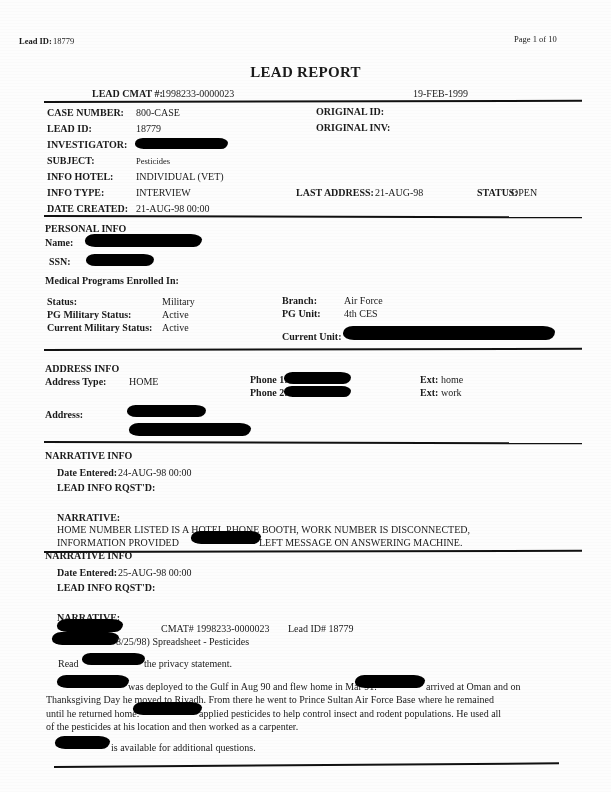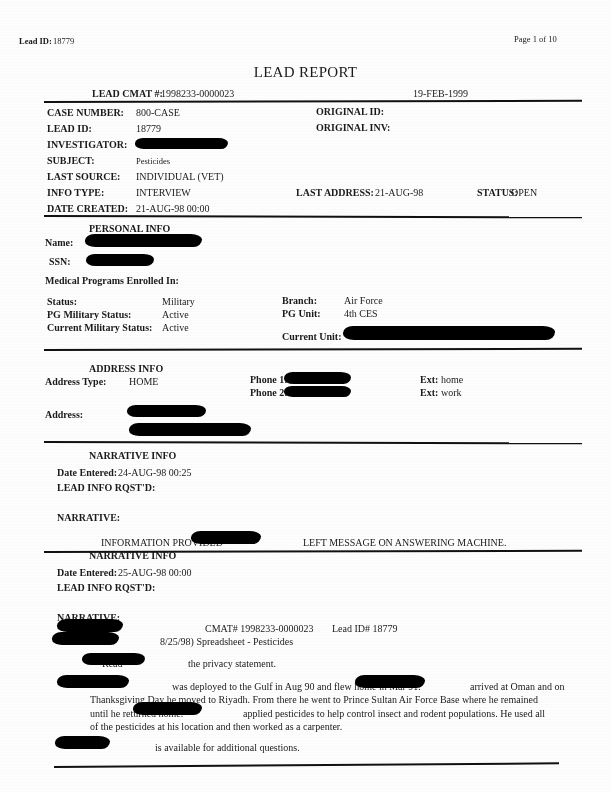--- a/index.html
+++ b/index.html
@@ -26,21 +26,21 @@
 
   
   .t {
     position: absolute;
     white-space: nowrap;
     line-height: 1;
   }
   .b { font-weight: bold; }
   .sm { font-size: 8.5px; }
   .bd { font-size: 10px; }
-  .bdl { font-size: 10px; margin-left: 44px; }
+  .bdl { font-size: 10px; }
 
   
   .rule {
     position: absolute;
     background: #111;
   }
   .rule-thick { height: 2.4px; }
   .rule-med   { height: 1.7px; }
 
   
@@ -55,21 +55,21 @@
   }
   .redact.blob {
     border-radius: 10px 12px 9px 11px / 7px 6px 8px 6px;
   }
 
   
   .title {
     position: absolute;
     width: 100%;
     text-align: center;
-    font-weight: normal;
+    font-weight: bold;
     font-size: 15px;
     letter-spacing: 0.3px;
   }
 
   
   .grain {
     position: absolute;
     inset: 0;
     pointer-events: none;
     opacity: 0.05;
@@ -102,21 +102,21 @@
   <span class="t b bd" style="left:47px; top:124px;">LEAD ID:</span>
   <span class="t bd" style="left:136px; top:124px;">18779</span>
   <span class="t b bd" style="left:316px; top:123px;">ORIGINAL INV:</span>
 
   <span class="t b bd" style="left:47px; top:140px;">INVESTIGATOR:</span>
   <div class="redact blob" style="left:135px; top:138px; width:93px; height:11px;"></div>
 
   <span class="t b bd" style="left:47px; top:156px;">SUBJECT:</span>
   <span class="t sm" style="left:136px; top:157px;">Pesticides</span>
 
-  <span class="t b bd" style="left:47px; top:172px;">LAST SOURCE:</span>
+  <span class="t b bd" style="left:47px; top:172px;">INFO HOTEL:</span>
   <span class="t bd" style="left:136px; top:172px;">INDIVIDUAL (VET)</span>
 
   <span class="t b bd" style="left:47px; top:188px;">INFO TYPE:</span>
   <span class="t bd" style="left:136px; top:188px;">INTERVIEW</span>
   <span class="t b bd" style="left:296px; top:188px;">LAST ADDRESS:</span>
   <span class="t bd" style="left:375px; top:188px;">21-AUG-98</span>
   <span class="t b bd" style="left:477px; top:188px;">STATUS:</span>
   <span class="t bd" style="left:511px; top:188px;">OPEN</span>
 
   <span class="t b bd" style="left:47px; top:204px;">DATE CREATED:</span>
@@ -169,26 +169,27 @@
 
   <span class="t b bd" style="left:45px; top:410px;">Address:</span>
   <div class="redact blob" style="left:127px; top:405px; width:79px; height:12px;"></div>
   <div class="redact blob" style="left:129px; top:423px; width:122px; height:13px;"></div>
 
   <div class="rule rule-med skew2" style="left:44px; top:441px; width:538px;"></div>
 
   <span class="t b bdl" style="left:45px; top:451px;">NARRATIVE INFO</span>
 
   <span class="t b bd" style="left:57px; top:468px;">Date Entered:</span>
-  <span class="t bd" style="left:118px; top:468px;">24-AUG-98 00:25</span>
+  <span class="t bd" style="left:118px; top:468px;">24-AUG-98 00:00</span>
 
   <span class="t b bd" style="left:57px; top:483px;">LEAD INFO RQST'D:</span>
 
   <span class="t b bd" style="left:57px; top:513px;">NARRATIVE:</span>
 
+  <span class="t bdl" style="left:57px; top:525px;">HOME NUMBER LISTED IS A HOTEL PHONE BOOTH, WORK NUMBER IS DISCONNECTED,</span>
 
   <span class="t bdl" style="left:57px; top:538px;">INFORMATION PROVIDED</span>
   <div class="redact blob" style="left:191px; top:531px; width:70px; height:13px;"></div>
   <span class="t bdl" style="left:259px; top:538px;">LEFT MESSAGE ON ANSWERING MACHINE.</span>
 
   <div class="rule rule-med skew1" style="left:44px; top:551px; width:538px;"></div>
 
   <span class="t b bdl" style="left:45px; top:551px;">NARRATIVE INFO</span>
 
   <span class="t b bd" style="left:57px; top:568px;">Date Entered:</span>

